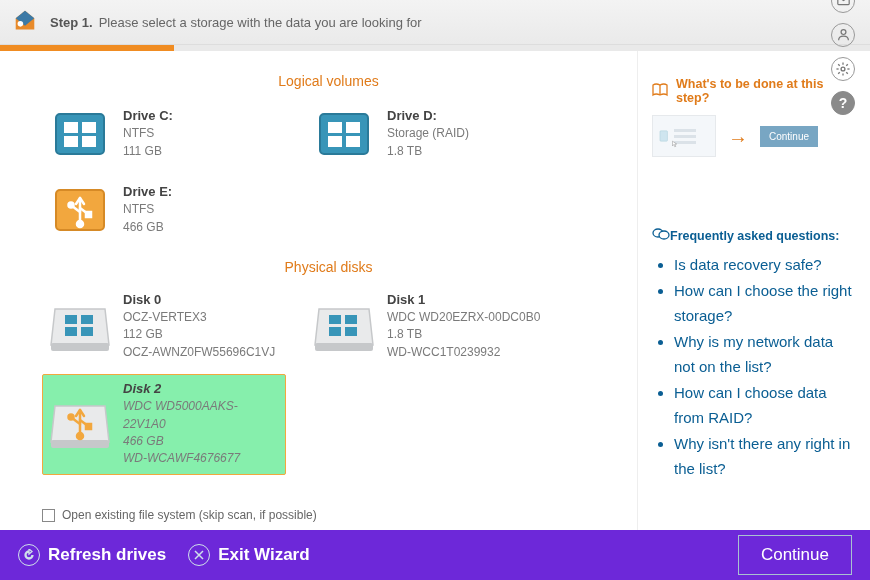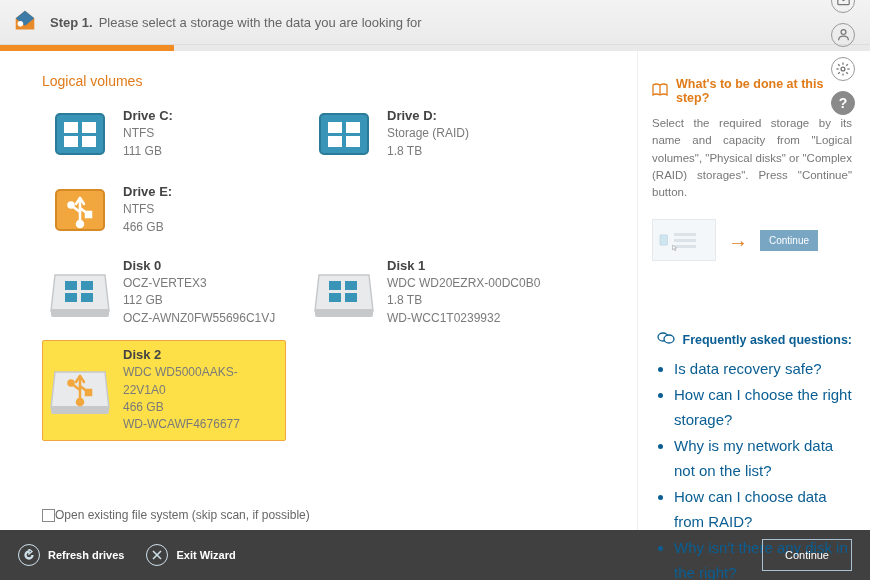--- a/index.html
+++ b/index.html
@@ -18,48 +18,48 @@
   
   .progress { height: 6px; background: #e9e9e9; display: flex; }
   .progress .seg { height: 100%; }
   .progress .seg.active { background: #f08c22; }
 
   
   .main { display: flex; height: calc(100% - 45px - 6px - 50px); }
   .content { flex: 1; padding: 14px 22px 4px 42px; overflow: hidden; position: relative; }
   .side { width: 233px; border-left: 1px solid #eee; padding: 26px 18px 0 14px; font-size: 12px; color: #666; }
 
-  .section-title { color: #e07b1a; font-size: 14px; font-weight: 500; margin: 8px 0 10px 0; }
+  .section-title { color: #e07b1a; font-size: 14px; font-weight: 500; margin: 8px 0 10px 0; text-align: center; }
 
   .grid { display: flex; flex-wrap: wrap; gap: 0; }
   .card { width: 258px; display: flex; align-items: center; padding: 6px; border: 1px solid transparent; border-radius: 2px; cursor: pointer; margin-bottom: 6px; margin-right: 6px; }
-  .card.selected { border-color: #f2a73e; background: #fde047; }
+  .card.selected { border-color: #f2a73e; background: #86efac; font-style: italic; }
   .drive-icon { width: 62px; height: 56px; flex-shrink: 0; margin-right: 12px; display:flex; align-items:center; justify-content:center; }
   .info .title { font-weight: 600; color: #444; margin-bottom: 2px; }
   .info .sub { font-size: 12px; color: #7a7a7a; line-height: 1.45; }
 
-  .checkbox-row { position: absolute; bottom: 8px; left: 42px; display: flex; align-items: center; gap: 0; font-size: 12px; color: #666; }
+  .checkbox-row { position: absolute; bottom: 8px; left: 42px; display: flex; align-items: center; gap: 7px; font-size: 12px; color: #666; }
   .checkbox-row .box { width: 13px; height: 13px; border: 1px solid #888; background: #fff; cursor: pointer; }
 
   
   .side-head { display: flex; align-items: center; gap: 8px; color: #e07b1a; font-weight: 600; margin-bottom: 10px; font-size: 12.5px; }
   .side-text { font-size: 11.5px; line-height: 1.5; color: #777; margin-bottom: 18px; text-align: justify; }
   .hint-box { display:flex; align-items:center; gap:12px; margin-bottom: 70px; }
   .hint-drive { width:64px; height:42px; background:#f4f7fa; border:1px solid #e6e9ec; display:flex; align-items:center; padding:4px 6px; gap:6px;}
   .hint-lines { display:flex; flex-direction:column; gap:3px;}
   .hint-lines span{display:block; height:3px; width:22px; background:#dbe2e8;}
   .arrow { color:#e07b1a; font-size:20px;}
   .mini-continue { border:1px solid #0a5e93; background:#0a5e93; color:#fff; font-size:10px; padding:4px 8px; opacity:.55;}
-  .faq-head { display:flex; align-items:center; gap:8px; color:#0a5e93; font-weight:600; margin-bottom:8px; font-size:12.5px;justify-content:flex-end;}
+  .faq-head { display:flex; align-items:center; color:#0a5e93; font-weight:600; margin-bottom:8px; font-size:12.5px;}
   .faq-list { list-style: disc; padding-left: 22px; }
   .faq-list li { color:#0a5e93; font-size:15px; line-height:1.7; cursor:pointer; }
   .faq-list li::marker{ color:#0a5e93;}
 
   
-  .footer { height: 50px; background: #404040; display: flex; align-items: center; padding: 0 18px; color: #fff; font-size: 11px; }
+  .footer { height: 50px; background: #6d28d9; display: flex; align-items: center; padding: 0 18px; color: #fff; font-size: 17px; }
   .fbtn { display: flex; align-items: center; gap: 8px; margin-right: 22px; cursor: pointer; }
   .fbtn .circ { width: 22px; height: 22px; border: 1.5px solid #cfe0ea; border-radius: 50%; display:flex; align-items:center; justify-content:center; }
   .footer-spacer { flex:1; }
   .continue-btn { border: 1px solid #a9c1d0; padding: 9px 22px; cursor:pointer; font-weight:500; }
 </style>
 </head>
 <body>
 
 <div class="header">
   <div class="logo-icon">
@@ -171,20 +171,21 @@
             </svg>
           </div>
           <div class="info">
             <div class="title">Drive E:</div>
             <div class="sub">NTFS</div>
             <div class="sub">466 GB</div>
           </div>
         </div>
       </div>
 
+    <div class="section-title">Physical disks</div>
     <div class="grid" id="physical-grid">
         <div class="card">
           <div class="drive-icon">
             <svg width="62" height="56" viewBox="0 0 62 56">
               <path d="M6 10 L56 10 L60 46 L2 46 Z" fill="#e9eaeb" stroke="#c6c8ca" stroke-width="1.5"></path>
               <rect x="2" y="44" width="58" height="8" rx="2" fill="#c6c8ca"></rect>
               <g fill="#3895b8">
                 <rect x="16" y="16" width="12" height="9"></rect>
                 <rect x="32" y="16" width="12" height="9"></rect>
                 <rect x="16" y="28" width="12" height="9"></rect>
@@ -251,21 +252,20 @@
   </div>
 
   <div class="side">
     <div class="side-head">
       <span><svg width="16" height="14" viewBox="0 0 16 14">
             <path d="M1 2 Q4 0 8 2 Q12 0 15 2 L15 12 Q12 10 8 12 Q4 10 1 12 Z" fill="none" stroke="#e07b1a" stroke-width="1.3"></path>
             <line x1="8" y1="2" x2="8" y2="12" stroke="#e07b1a" stroke-width="1.3"></line>
           </svg></span>
       <span>What's to be done at this step?</span>
     </div>
-    <div class="side-text">Select the required storage by its name and capacity from "Logical volumes", "Physical disks" or "Complex (RAID) storages". Press "Continue" button.</div>
     <div class="hint-box">
       <div class="hint-drive">
         <svg width="20" height="26" viewBox="0 0 20 26">
             <rect x="2" y="2" width="16" height="22" rx="2" fill="#cfe5ef" stroke="#a9cbd9"></rect>
           </svg>
         <div class="hint-lines">
             <span></span>
             <span></span>
             <span></span>
           </div>
@@ -281,21 +281,21 @@
             <ellipse cx="6" cy="6" rx="5" ry="4" fill="none" stroke="#0a5e93" stroke-width="1.3"></ellipse>
             <ellipse cx="12" cy="8" rx="5" ry="4" fill="#fff" stroke="#0a5e93" stroke-width="1.3"></ellipse>
           </svg></span>
       <span>Frequently asked questions:</span>
     </div>
     <ul class="faq-list" id="faq-list">
         <li>Is data recovery safe?</li>
         <li>How can I choose the right storage?</li>
         <li>Why is my network data not on the list?</li>
         <li>How can I choose data from RAID?</li>
-        <li>Why isn't there any disk in the right?</li>
+        <li>Why isn't there any right in the list?</li>
       </ul>
   </div>
 </div>
 
 <div class="footer">
   <div class="fbtn">
     <span class="circ">
         <svg width="12" height="12" viewBox="0 0 12 12">
           <path d="M10 6 A4 4 0 1 1 6 2 L6 0 L9 2.5 L6 5 L6 3 A3 3 0 1 0 9 6" fill="none" stroke="#cfe0ea" stroke-width="1.3"></path>
         </svg>

